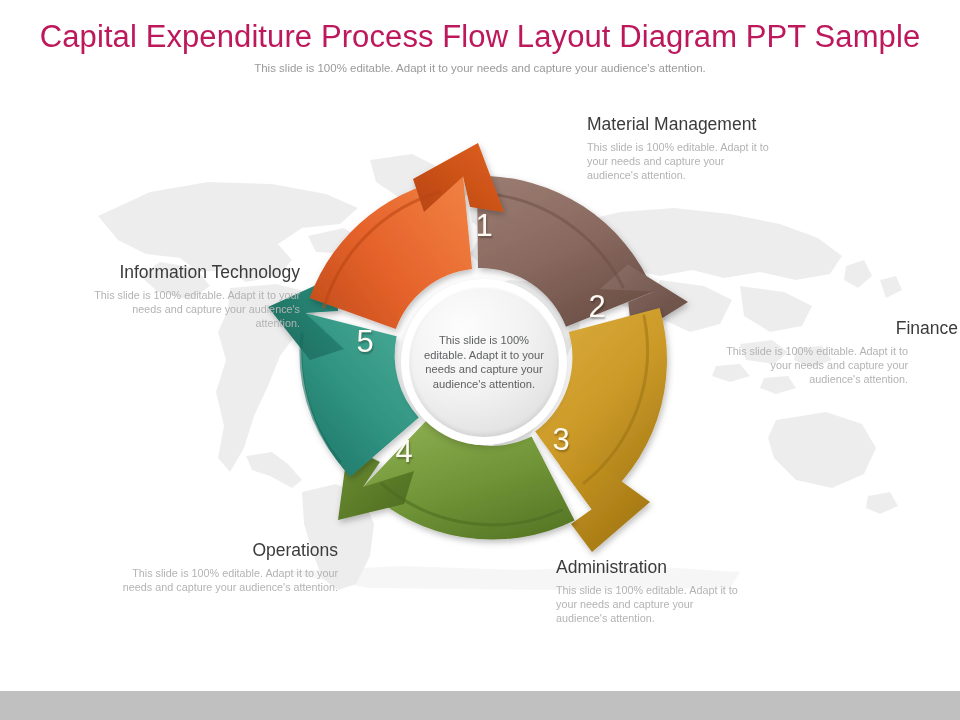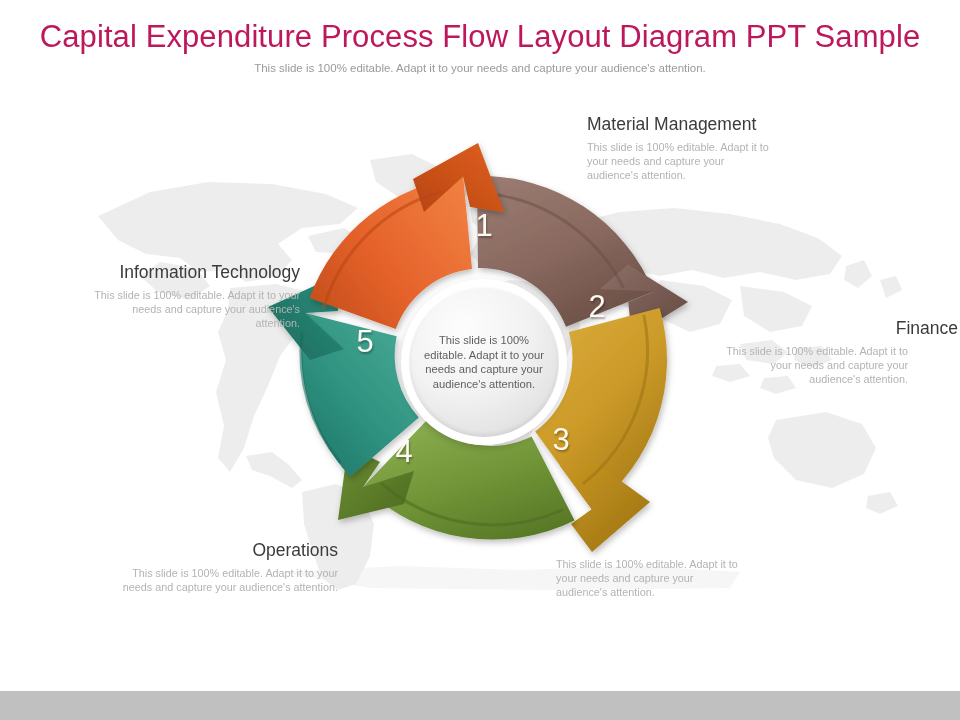--- a/index.html
+++ b/index.html
@@ -338,20 +338,21 @@
     <div class="c-title">Material Management</div>
     <div class="c-body">This slide is 100% editable. Adapt it to your needs and capture your audience's attention.</div>
   </div>
 
   <div class="callout" id="callout-finance">
     <div class="c-title">Finance</div>
     <div class="c-body">This slide is 100% editable. Adapt it to your needs and capture your audience's attention.</div>
   </div>
 
   <div class="callout" id="callout-admin">
+    <div class="c-title">Administration</div>
     <div class="c-body">This slide is 100% editable. Adapt it to your needs and capture your audience's attention.</div>
   </div>
 
   <div class="callout" id="callout-operations">
     <div class="c-title">Operations</div>
     <div class="c-body">This slide is 100% editable. Adapt it to your needs and capture your audience's attention.</div>
   </div>
 
   <div class="callout" id="callout-it">
     <div class="c-title">Information Technology</div>

